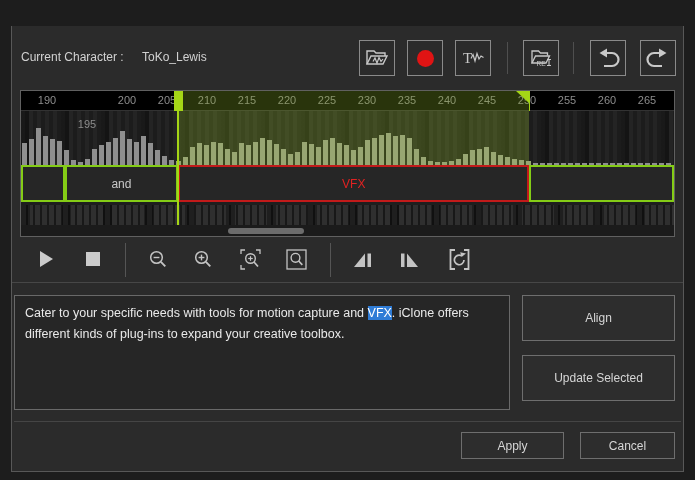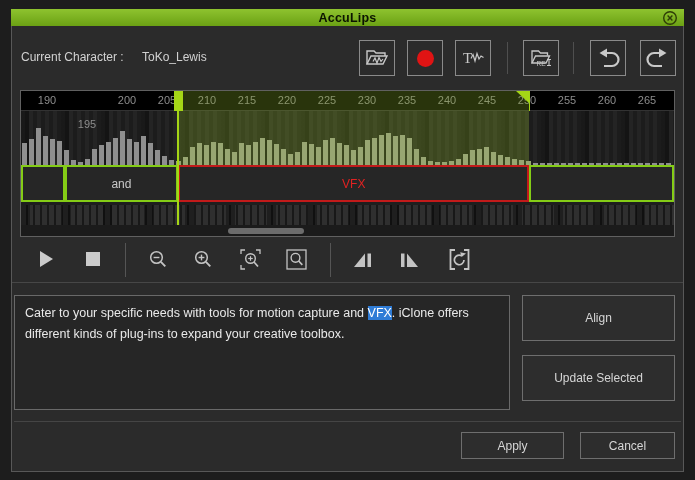--- a/index.html
+++ b/index.html
@@ -65,30 +65,20 @@
     font-size:12px;display:flex;align-items:center;justify-content:center;cursor:pointer;font-family:"Liberation Sans",sans-serif;}
   .divider{position:absolute;left:14px;top:421px;width:667px;height:1px;background:#454545;}
 
   svg{display:block;}
 </style>
 </head>
 <body>
 
 <div id="stage">
 
-  <div class="titlebar">
-    <span class="title">AccuLips</span>
-    <span class="close-btn">
-      <svg width="16" height="16" viewBox="0 0 16 16">
-        <circle cx="8" cy="8" r="6.3" fill="none" stroke="#2e3d07" stroke-width="1.4"></circle>
-        <line x1="5.6" y1="5.6" x2="10.4" y2="10.4" stroke="#2e3d07" stroke-width="1.4"></line>
-        <line x1="10.4" y1="5.6" x2="5.6" y2="10.4" stroke="#2e3d07" stroke-width="1.4"></line>
-      </svg>
-    </span>
-  </div>
 
   <div class="content"></div>
 
   <span class="char-label">Current Character :</span>
   <span class="char-value">ToKo_Lewis</span>
 
   <div class="icon-btn" style="left:359px">
     <span>
       <svg width="26" height="26" viewBox="0 0 26 26" fill="none" stroke="#c8c8c8" stroke-width="1.4">
         <path d="M3 19 V6 h7 l2 2 h9 v3"></path>

